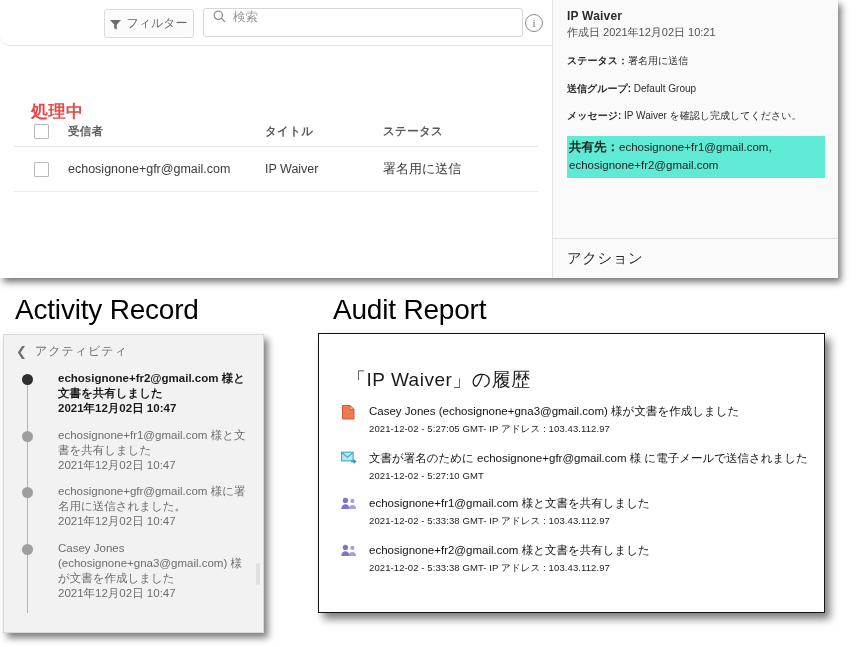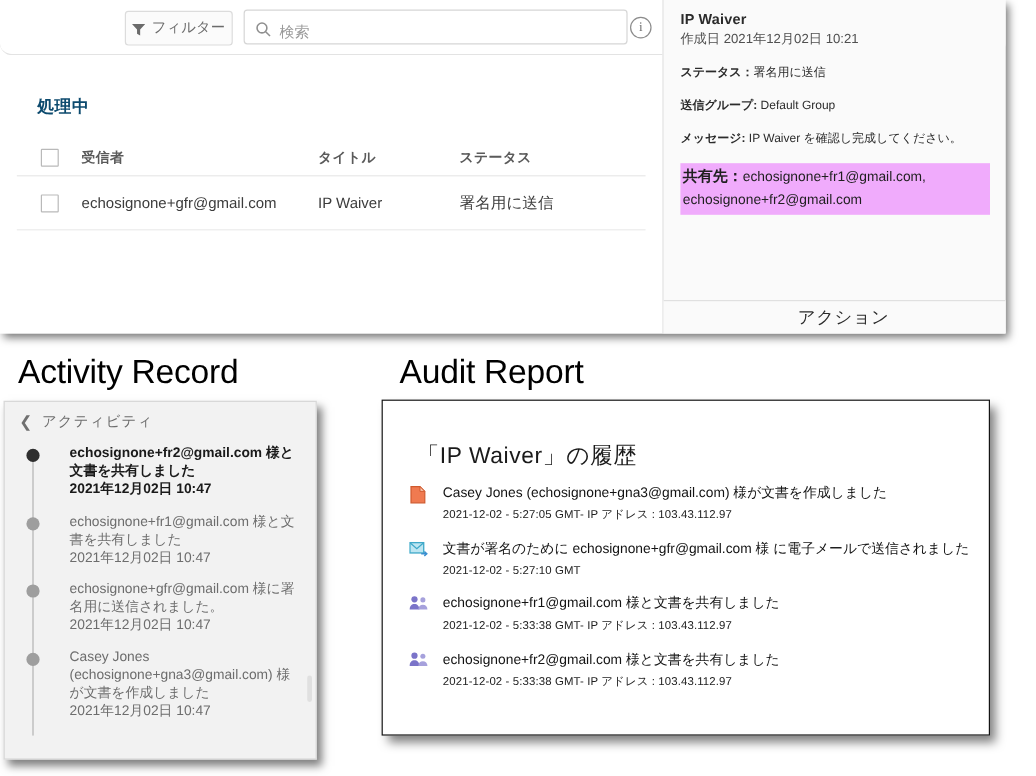--- a/index.html
+++ b/index.html
@@ -32,36 +32,36 @@
     display: flex; align-items: center; justify-content: center; gap: 5px;
     font-size: 12px; color: #6b6b6b;
     cursor: pointer;
   }
   .filter-icon { width: 11px; height: 10px; display:inline-block; }
   .search-box {
     position: absolute; left: 203px; top: 8px;
     width: 320px; height: 29px;
     border: 1px solid #d6d6d6; border-radius: 3px;
     background: #fff;
-    display: flex; align-items: flex-end; padding-left: 9px; gap: 7px;
+    display: flex; align-items: flex-start; padding-left: 9px; gap: 7px;
     box-sizing: border-box;
   }
   .search-placeholder { font-size: 12.5px; color: #9a9a9a; }
   .info-icon {
     position: absolute; left: 525px; top: 14px;
     width: 16px; height: 16px; border: 1.3px solid #8c8c8c;
     border-radius: 50%; color: #6f6f6f; font-size: 11px;
     display:flex; align-items:center; justify-content:center;
     font-family: "Liberation Serif", serif; cursor: pointer;
   }
 
   .list-area { position: absolute; left: 0; top: 46px; width: 552px; height: 232px; background:#fff; }
   .section-title {
-    position: absolute; left: 31px; top: 34px;
-    font-size: 14px; color: #0c4a6e; font-weight: 600;
+    position: absolute; left: 31px; top: 54px;
+    font-size: 17px; color: #ef4444; font-weight: 600;
     letter-spacing: 0.5px;
   }
   .tbl { position: absolute; left: 14px; top: 70px; width: 524px; }
   .tbl-head, .tbl-row { display: flex; align-items: center; }
   .tbl-head { height: 30px; border-bottom: 1px solid #e8e8e8; }
   .tbl-row { height: 44px; border-bottom: 1px solid #ececec; }
   .c-check { width: 54px; display:flex; justify-content:center; }
   .c-recip { width: 197px; }
   .c-title { width: 118px; }
   .c-status { width: 150px; }
@@ -79,30 +79,30 @@
     background: #fafafa; border-left: 1px solid #e3e3e3;
     box-sizing: border-box;
   }
   .detail-body { position:absolute; left:0; top:0; width:286px; height:236px; padding: 9px 14px 0 14px; box-sizing:border-box; }
   .d-title { font-size: 12px; font-weight: 700; color: #2b2b2b; letter-spacing:.2px;}
   .d-created { font-size: 11px; color: #505050; margin-top: 2px; }
   .d-line { font-size: 10px; color: #2b2b2b; margin-top: 14px; line-height: 1.35; }
   .d-line b { font-weight: 700; }
   .d-line .val { font-weight: 400; }
   .d-share {
-    margin-top: 13px; background: #f0abfc; padding: 2px 2px 3px 2px;
+    margin-top: 13px; background: #5eead4; padding: 2px 2px 3px 2px;
     font-size: 12.5px; color: #1f1f1f; line-height: 1.5;
     display: inline-block;
   }
   .d-share b { font-weight: 700; }
   .d-share .val { font-size: 11.5px; font-weight: 400; }
   .actions-bar {
-    position: absolute; left: 0; bottom: 0; width: 286px; height: 28px;
+    position: absolute; left: 0; bottom: 0; width: 286px; height: 40px;
     border-top: 1px solid #e0e0e0; background: #fafafa;
-    display: flex; align-items: center; padding-left: 14px; box-sizing: border-box; justify-content: center;
+    display: flex; align-items: center; padding-left: 14px; box-sizing: border-box;
   }
   .actions-label { font-size: 14.5px; color: #2b2b2b; letter-spacing:.4px;}
 
   
   .caption {
     position: absolute; font-size: 28px; color: #000;
     font-family: "Liberation Sans", sans-serif; font-weight: 400;
     letter-spacing: -0.2px; white-space: nowrap;
   }
   #cap-activity { left: 15px; top: 294px; }

